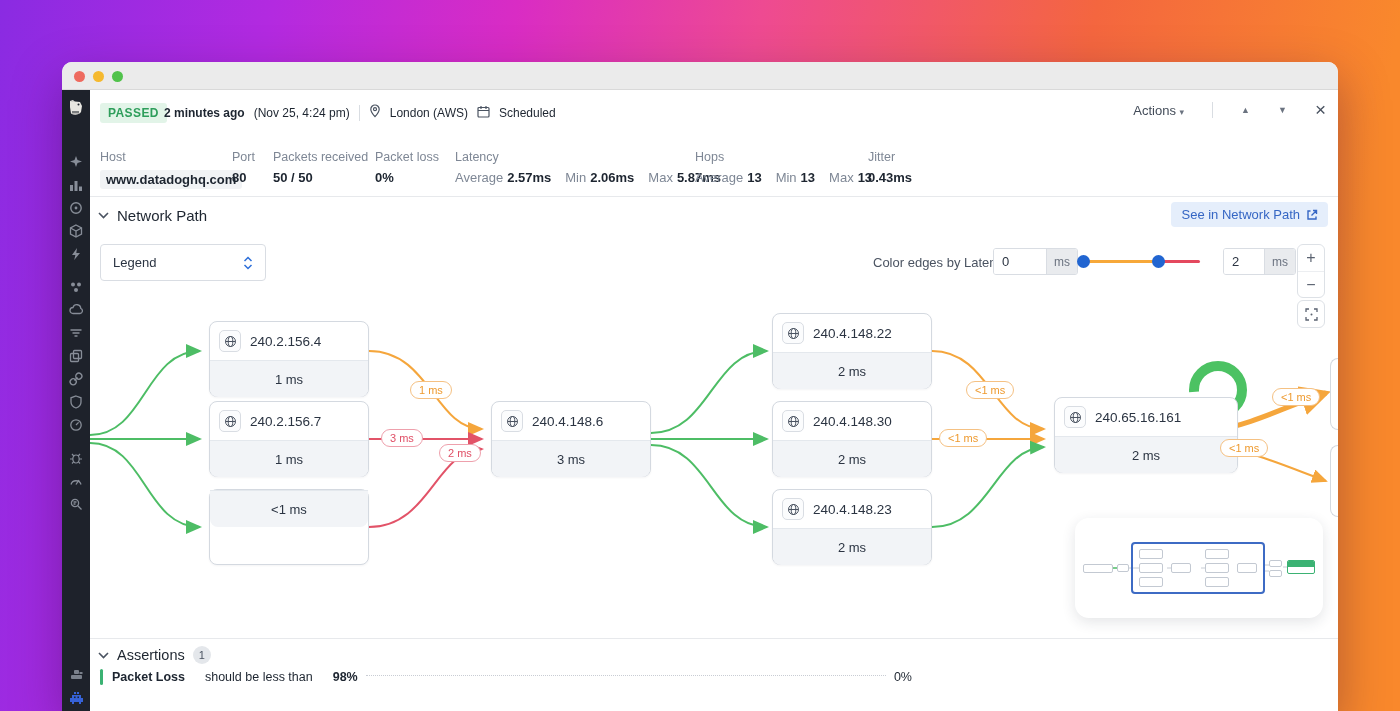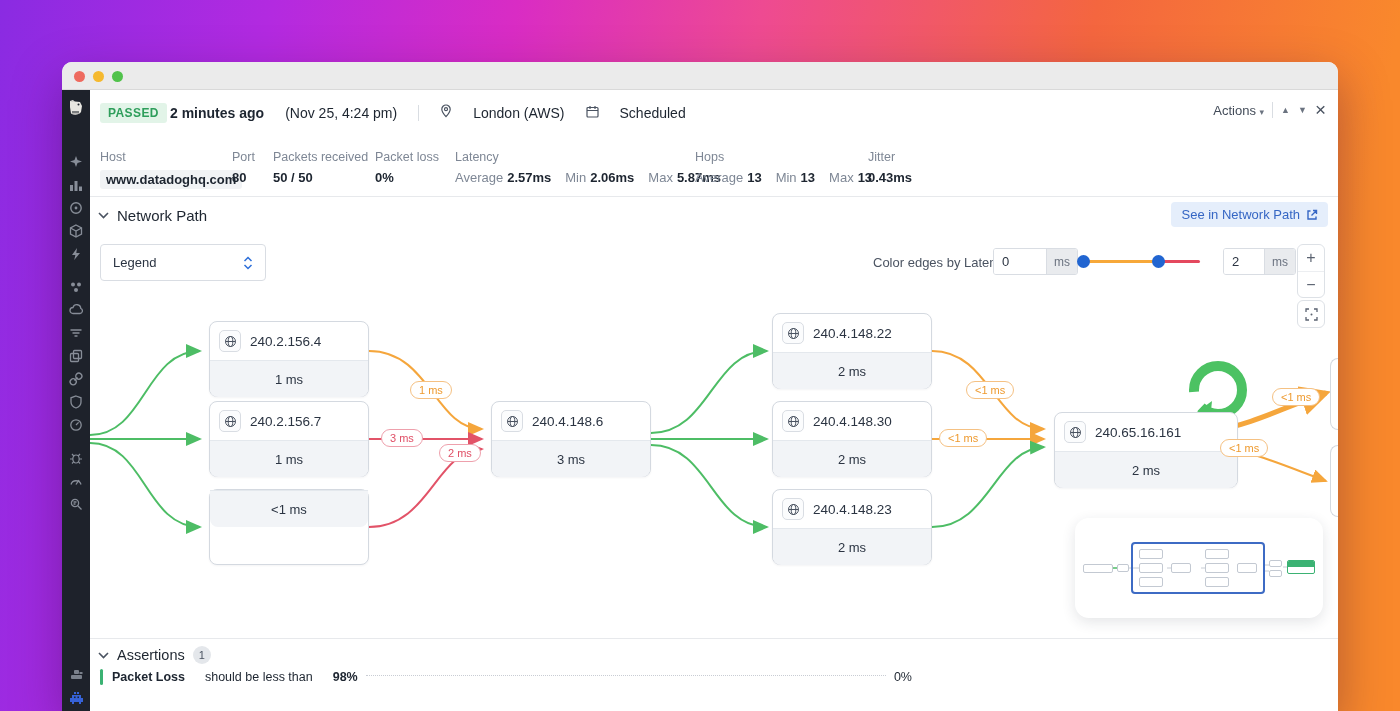--- a/index.html
+++ b/index.html
@@ -18,22 +18,22 @@
   .sb-logo { margin-top:8px; margin-bottom:28px; }
   .sb-icon { width:16px; height:16px; margin:3.5px 0; display:flex; align-items:center; justify-content:center; opacity:.85; }
   .sb-gap { height:10px; }
   .sb-bottom { margin-top:auto; display:flex; flex-direction:column; align-items:center; padding-bottom:2px; }
 
   .content { position:absolute; left:28px; top:28px; right:0; bottom:0; background:#fff; overflow:hidden;border-radius:19px; }
 
   
   .badge-passed { position:absolute; left:10px; top:13px; padding:3px 8px; border-radius:3px;
     background:#e2f4e8; color:#2e9e5b; font-size:12px; font-weight:bold; letter-spacing:.4px; }
-  .hdr-left { position:absolute; left:80px; top:14px; display:flex; align-items:center; gap:21px; font-size:14px; color:#1d2530; }
-  .hdr-right { position:absolute; right:12px; top:12px; display:flex; align-items:center; gap:8px; font-size:13px; color:#434c59; }
+  .hdr-left { position:absolute; left:74px; top:14px; display:flex; align-items:center; gap:9px; font-size:12px; color:#1d2530; }
+  .hdr-right { position:absolute; right:12px; top:12px; display:flex; align-items:center; gap:28px; font-size:13px; color:#434c59; }
   .vdiv { width:1px; height:16px; background:#d9dde2; }
   .bold { font-weight:bold; }
   .semib { font-weight:normal; }
   .chev { font-size:9px; color:#6b7380; }
   .close-x { font-size:19px; line-height:14px; color:#4a5361; }
   .tri { font-size:9px; color:#6b7380; }
 
   
   .stat { position:absolute; top:60px; }
   .stat .lab { font-size:12.5px; color:#7e8795; margin-bottom:6px; }
@@ -439,21 +439,21 @@
             <svg width="13" height="13" viewBox="0 0 13 13" fill="none" stroke="#4a5361" stroke-width="1">
               <circle cx="6.5" cy="6.5" r="5"></circle>
               <ellipse cx="6.5" cy="6.5" rx="2.3" ry="5"></ellipse>
               <path d="M1.5 6.5h10"></path>
             </svg>
           </span>
           <span class="ip">240.4.148.23</span>
         </div>
       <div class="node-foot">2 ms</div>
     </div>
-    <div class="node" style="left:964px;top:322px;width:184px">
+    <div class="node" style="left:964px;top:307px;width:184px">
       <div class="node-head">
           <span class="chip">
             <svg width="13" height="13" viewBox="0 0 13 13" fill="none" stroke="#4a5361" stroke-width="1">
               <circle cx="6.5" cy="6.5" r="5"></circle>
               <ellipse cx="6.5" cy="6.5" rx="2.3" ry="5"></ellipse>
               <path d="M1.5 6.5h10"></path>
             </svg>
           </span>
           <span class="ip">240.65.16.161</span>
         </div>

